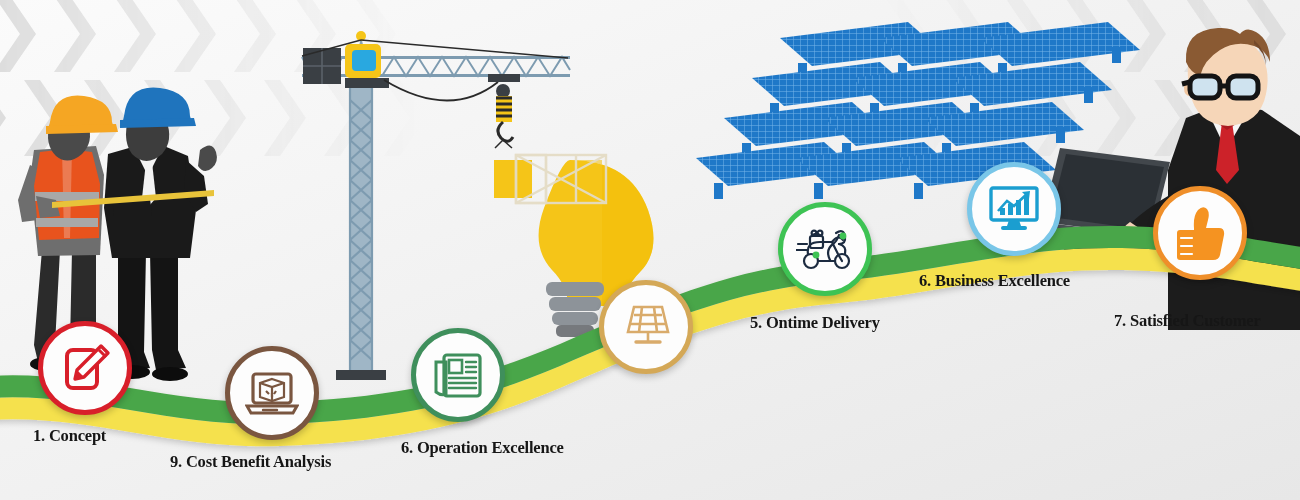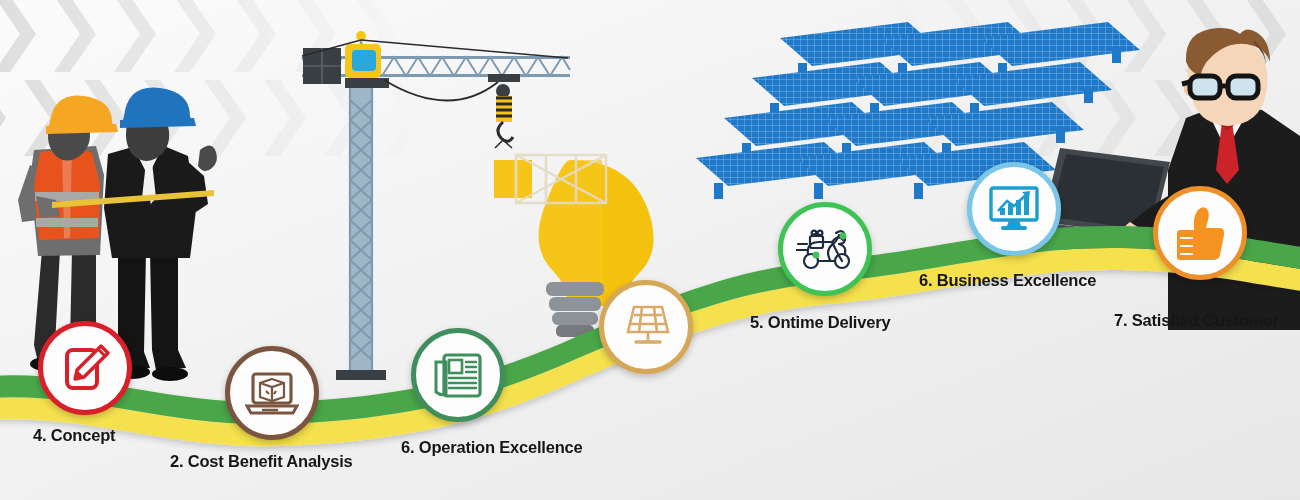--- a/index.html
+++ b/index.html
@@ -10,21 +10,21 @@
     position:relative;
   }
   #stage {
     position:absolute; left:0; top:0; width:1300px; height:500px;
     background: radial-gradient(ellipse 900px 520px at 40% 30%, #fafafa 0%, #f2f2f2 45%, #e9e9e9 80%, #e5e5e5 100%);
     overflow:hidden;
   }
   .layer { position:absolute; left:0; top:0; width:1300px; height:500px; }
   .step-label {
     position:absolute;
-    font-family:Liberation Sans, sans-serif;
+    font-family:Liberation Serif, serif;
     font-weight:bold;
     font-size:16.5px;
     color:#161616;
     letter-spacing:-0.2px;
     white-space:nowrap;
   }
   .circle-node {
     position:absolute;
     border-radius:50%;
     background:#fdfdfd;
@@ -397,23 +397,23 @@
   <div class="circle-node" style="left:1153px; top:186px; width:94px; height:94px; border:5px solid #ef8f2a;">
     <svg width="52" height="54" viewBox="0 0 52 54">
       <path d="M20,22 q-1,-12 4,-18 q5,-5 9,-1 q3,4 1,11 l-2,8 l13,0 q6,0 5,7 l-4,20 q-1,5 -7,5 l-19,0 Z" fill="#f59321"></path>
       <path d="M6,24 l14,0 l0,30 l-14,0 q-3,0 -3,-3 l0,-24 q0,-3 3,-3 Z" fill="#f59321"></path>
       <g stroke="#fdfdfd" stroke-width="2.2" fill="none" stroke-linecap="round">
         <path d="M7,32 l11,0 M7,40 l11,0 M7,48 l11,0"></path>
       </g>
     </svg>
   </div>
 
-  <div class="step-label" style="left:33px; top:426px;">4. Concept</div>
-
-  <div class="step-label" style="left:170px; top:452px;">2. Cost Benefit Analysis</div>
+  <div class="step-label" style="left:33px; top:426px;">1. Concept</div>
+
+  <div class="step-label" style="left:170px; top:452px;">9. Cost Benefit Analysis</div>
 
   <div class="step-label" style="left:401px; top:438px;">6. Operation Excellence</div>
 
 
   <div class="step-label" style="left:750px; top:313px;text-align:center;">5. Ontime Delivery</div>
 
   <div class="step-label" style="left:919px; top:271px;">6. Business Excellence</div>
 
   <div class="step-label" style="left:1114px; top:295px;margin-top:16px;">7. Satisfied Customer</div>
 

